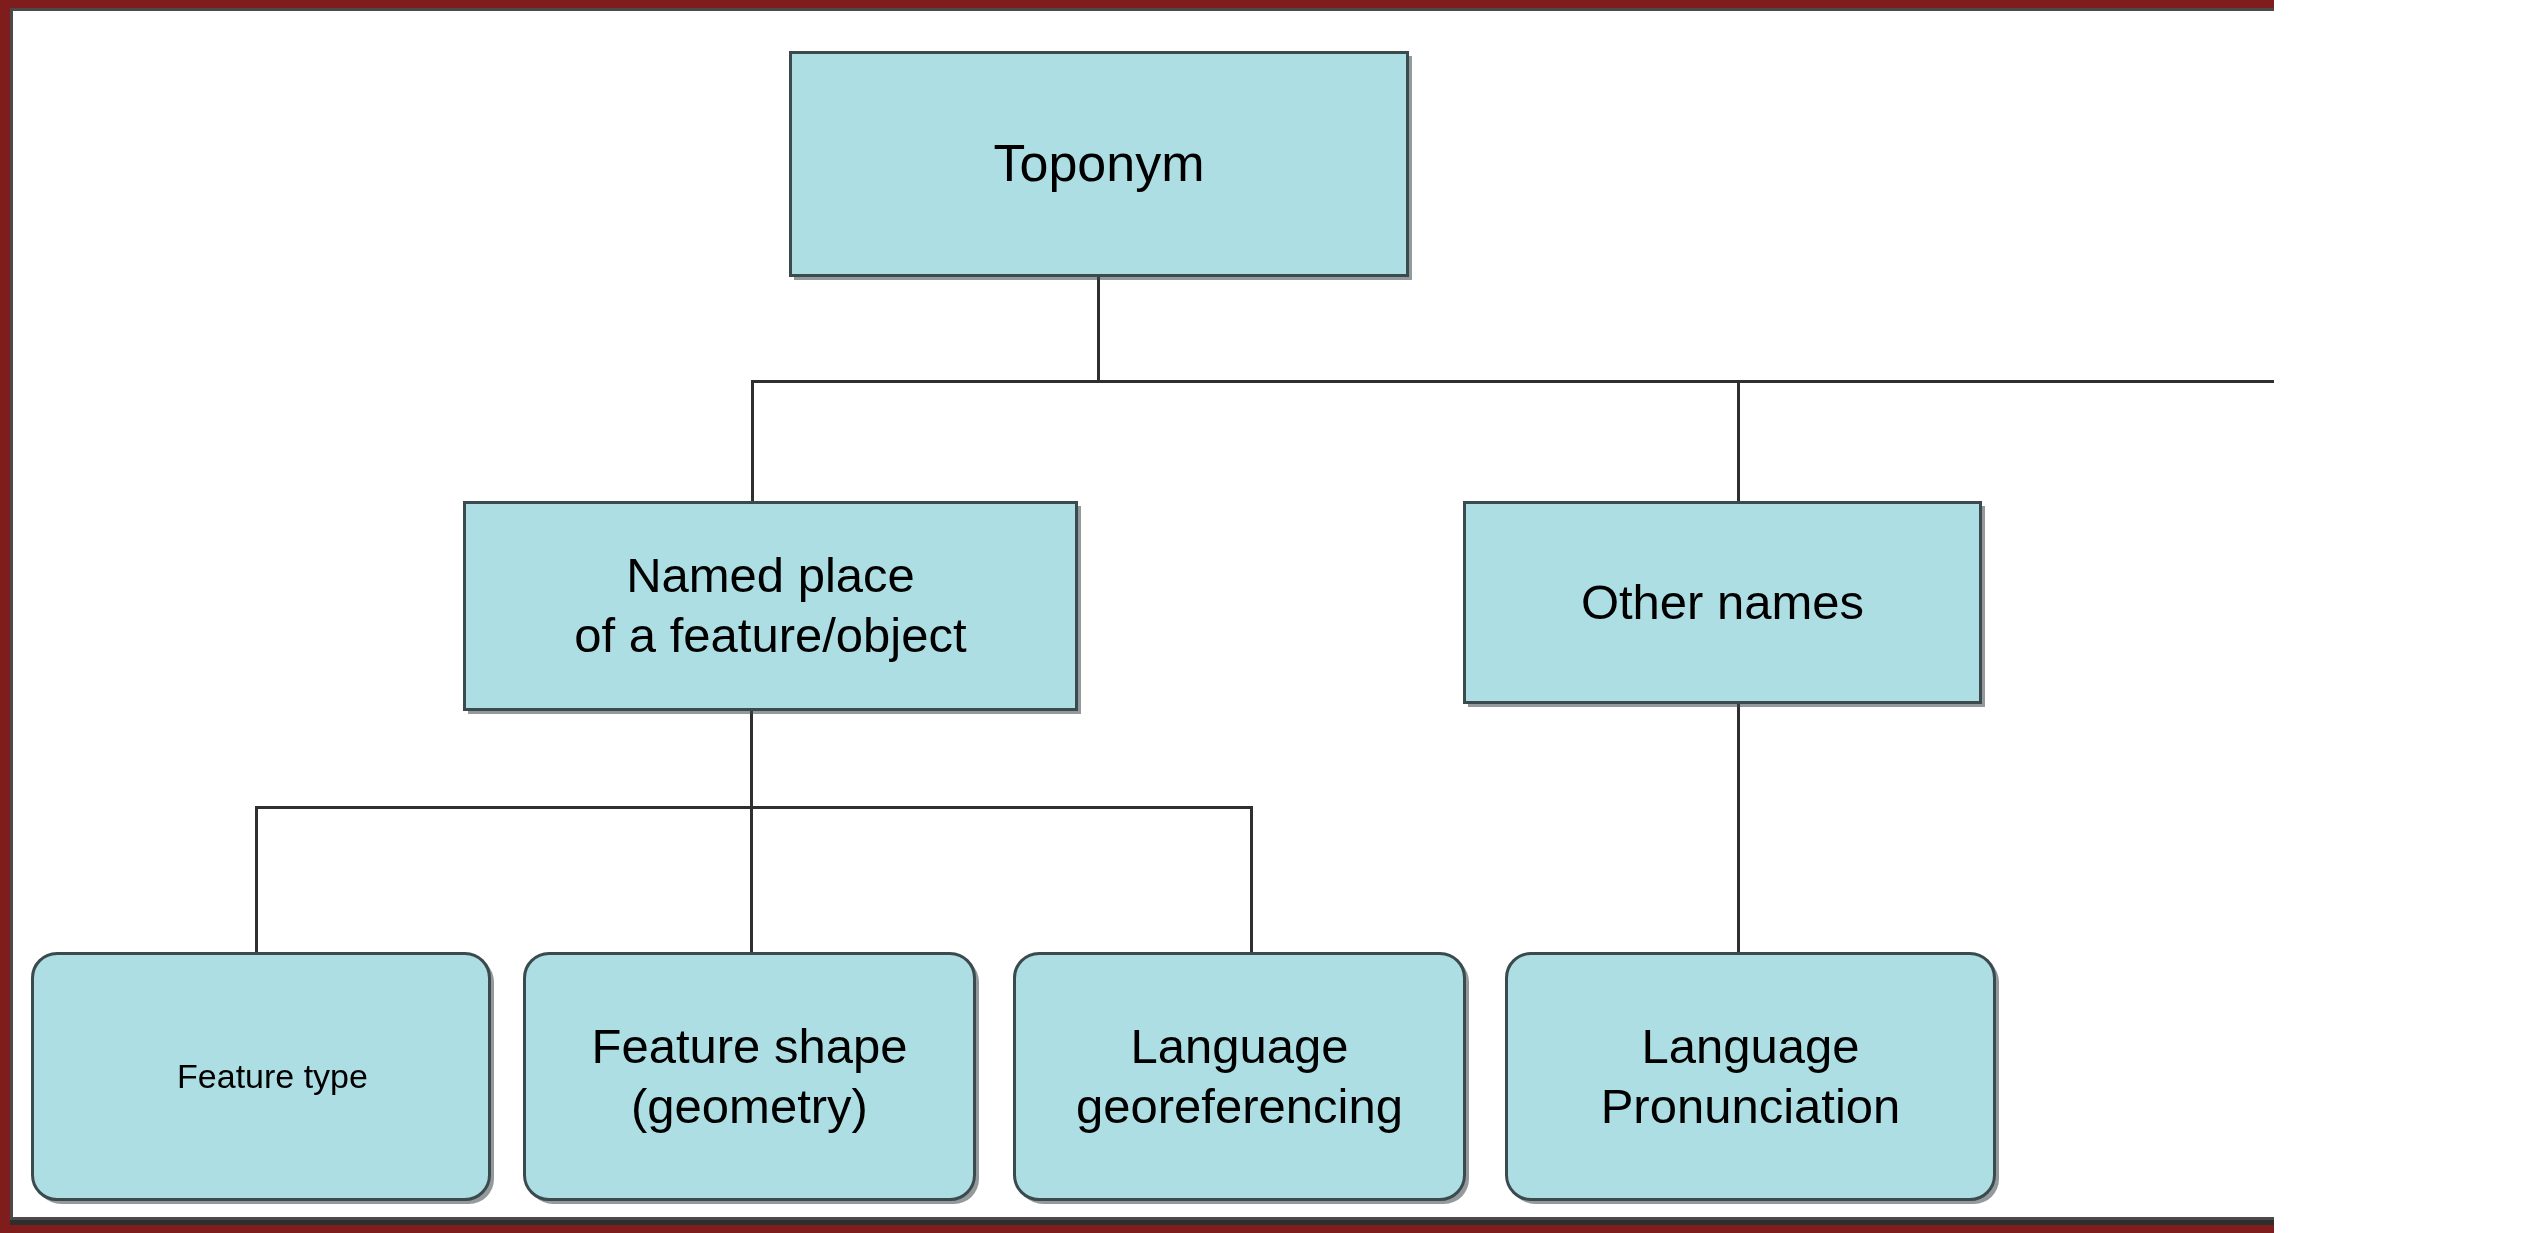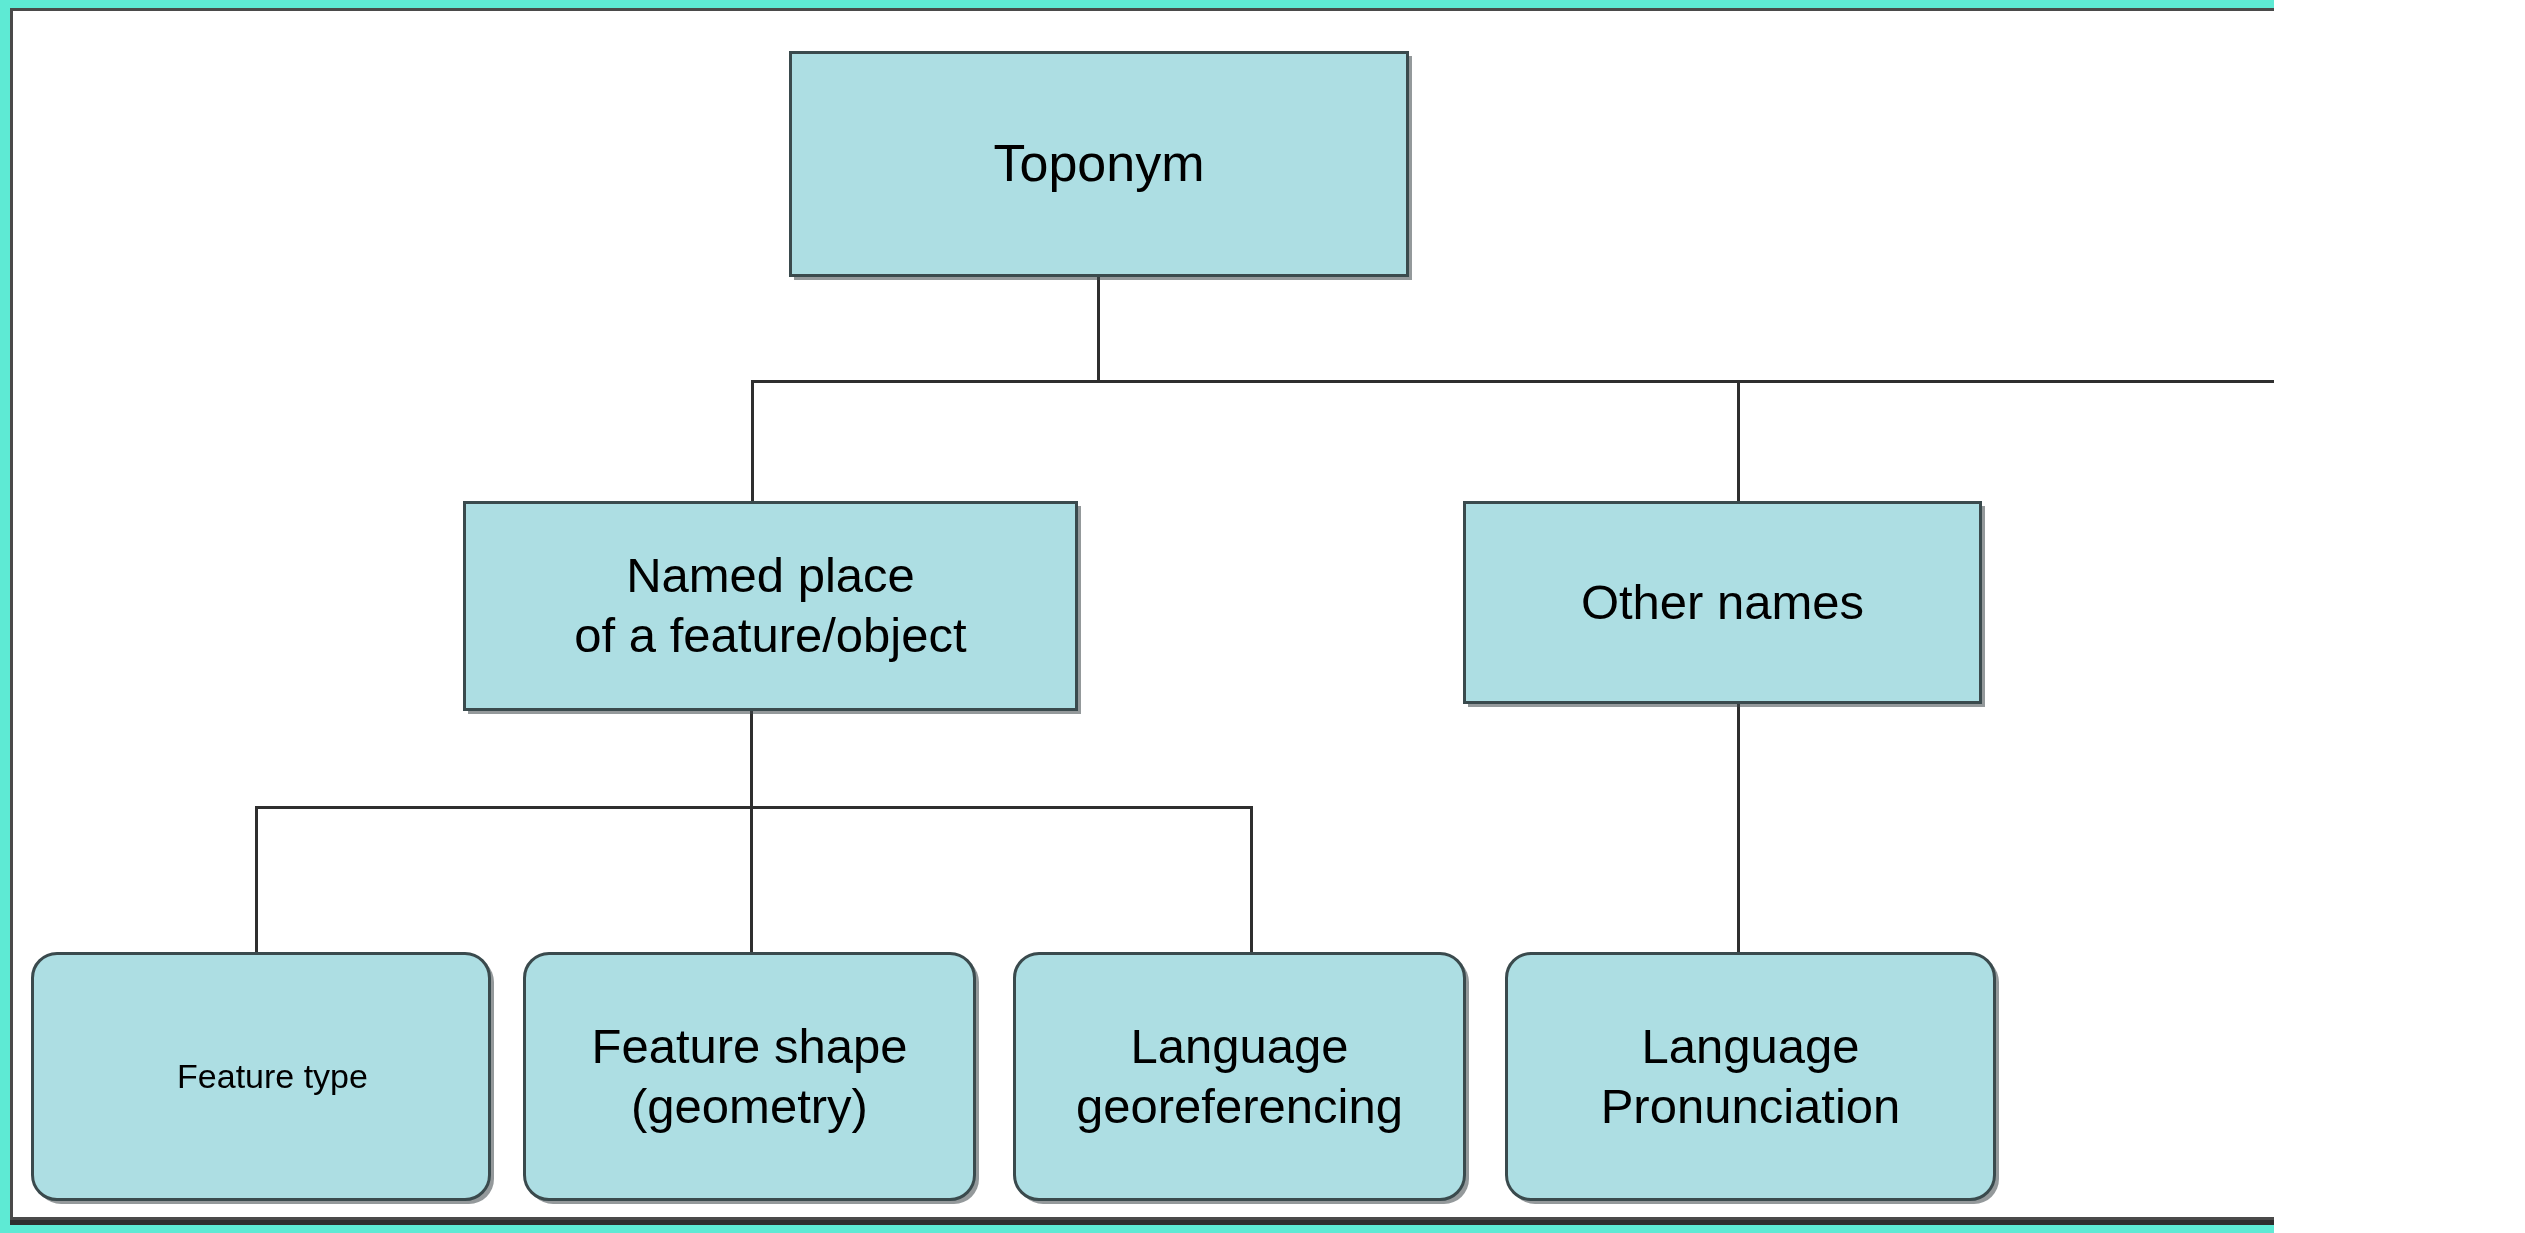--- a/index.html
+++ b/index.html
@@ -7,21 +7,21 @@
     padding: 0;
     background: #ffffff;
   }
   body {
     font-family: "Liberation Sans", sans-serif;
   }
   #canvas {
     position: relative;
     width: 2274px;
     height: 1233px;
-    background: #5eead4;
+    background: #7f1d1d;
     overflow: hidden;
   }
   
   #frame {
     position: absolute;
     left: 10px;
     top: 8px;
     width: 2500px;
     height: 1212px;
     border: 3px solid #4a4a4a;

